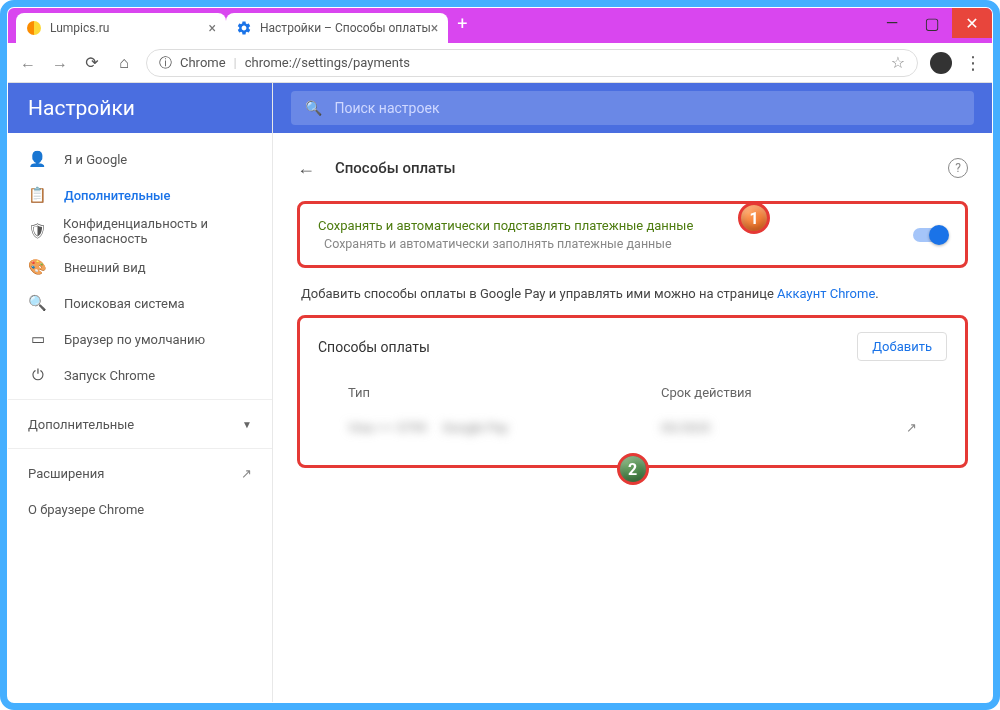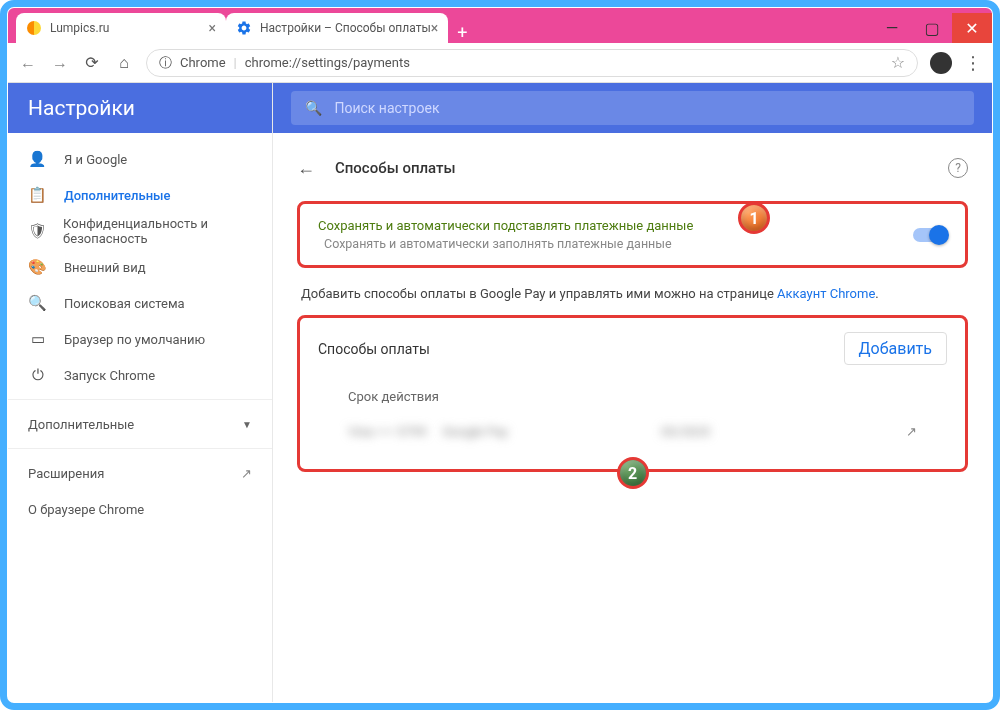--- a/index.html
+++ b/index.html
@@ -1,21 +1,21 @@
 <!DOCTYPE html>
 <html><head>
 <meta charset="utf-8">
 <style>
 * { box-sizing: border-box; margin: 0; padding: 0; font-family: 'Segoe UI', Roboto, Arial, sans-serif; }
 body { background: #fff; width: 1000px; height: 710px; overflow: hidden; }
 .outer { width: 1000px; height: 710px; border: 7px solid #45afff; border-radius: 14px; background: #fff; padding: 1px; }
 .inner { width: 100%; height: 100%; background: #fff; border-radius: 6px; overflow: hidden; display: flex; flex-direction: column; }
 
 
-.titlebar { background: #ec4899; height: 35px; display: flex; align-items: flex-end; padding-left: 8px; }
+.titlebar { background: #d946ef; height: 35px; display: flex; align-items: flex-start; padding-left: 8px; }
 .tab { background: #fff; border-radius: 8px 8px 0 0; height: 30px; margin-top: 5px; display: flex; align-items: center; padding: 0 10px; min-width: 210px; font-size: 12px; color: #555; position: relative; }
 .tab .favicon { width: 16px; height: 16px; margin-right: 8px; display: flex; align-items: center; justify-content: center; }
 .tab .close { margin-left: auto; color: #777; cursor: pointer; font-size: 14px; }
 .newtab { width: 28px; display: flex; align-items: center; justify-content: center; color: #fff; font-size: 18px; margin-top: 5px; cursor: pointer; }
 .wincontrols { margin-left: auto; display: flex; }
 .wincontrols .btn { width: 40px; height: 30px; display: flex; align-items: center; justify-content: center; color: #333; cursor: pointer; }
 .wincontrols .close { background: #e8453c; color: #fff; }
 
 
 .navbar { height: 40px; background: #fff; border-bottom: 1px solid #e0e0e0; display: flex; align-items: center; padding: 0 10px; gap: 12px; }
@@ -60,21 +60,21 @@
 .settingdesc { font-size: 12.5px; color: #888; margin-top: 3px; margin-left: 6px; }
 .toggle { width: 34px; height: 14px; background: #a5c5f9; border-radius: 10px; position: relative; cursor: pointer; }
 .toggle::after { content: ''; position: absolute; right: -2px; top: -3px; width: 20px; height: 20px; background: #1a73e8; border-radius: 50%; box-shadow: 0 1px 3px rgba(0,0,0,.3); }
 
 .gpaytxt { font-size: 13px; color: #444; padding: 0 4px; margin-bottom: 14px; }
 .gpaytxt a { color: #1a73e8; text-decoration: none; }
 
 .card { border: 1px solid #e0e0e0; border-radius: 6px; }
 .cardhdr { display: flex; align-items: center; padding: 14px 18px; }
 .cardtitle { font-size: 14px; color: #333; }
-.addbtn { margin-left: auto; border: 1px solid #ddd; border-radius: 4px; padding: 6px 14px; font-size: 16px; color: #1a73e8; background: #fff; cursor: pointer; }
+.addbtn { margin-left: auto; border: 1px solid #ddd; border-radius: 4px; padding: 6px 14px; font-size: 13px; color: #1a73e8; background: #fff; cursor: pointer; }
 .cardtable { padding: 4px 18px 20px; }
 .tblhdr { display: flex; font-size: 13px; color: #666; padding: 6px 30px 10px; }
 .tblhdr .c1 { flex: 0 0 55%; }
 .tblhdr .c2 { flex: 1; }
 .tblrow { display: flex; align-items: center; padding: 10px 30px; font-size: 13px; }
 .tblrow .c1 { flex: 0 0 55%; display: flex; gap: 16px; }
 .tblrow .c2 { flex: 1; }
 .tblrow .c3 { color: #888; cursor: pointer; }
 .blur { filter: blur(5px); color: #888; }
 .lumpicon { width: 14px; height: 14px; border-radius: 50%; background: conic-gradient(#fdd835 0 50%, #fb8c00 50% 100%); }
@@ -206,20 +206,21 @@
 
         <div class="callout">
           <div class="badge b2">2</div>
           <div class="card" style="border:none;">
             <div class="cardhdr">
               <span class="cardtitle">Способы оплаты</span>
               <button class="addbtn">Добавить</button>
             </div>
             <div class="cardtable">
               <div class="tblhdr">
+                <span class="c1">Тип</span>
                 <span class="c2">Срок действия</span>
               </div>
               <div class="tblrow">
                 <span class="c1">
                   <span class="blur">Visa •••• 5799</span>
                   <span class="blur">Google Pay</span>
                 </span>
                 <span class="c2 blur">05/2025</span>
                 <span class="c3">↗</span>
               </div>

